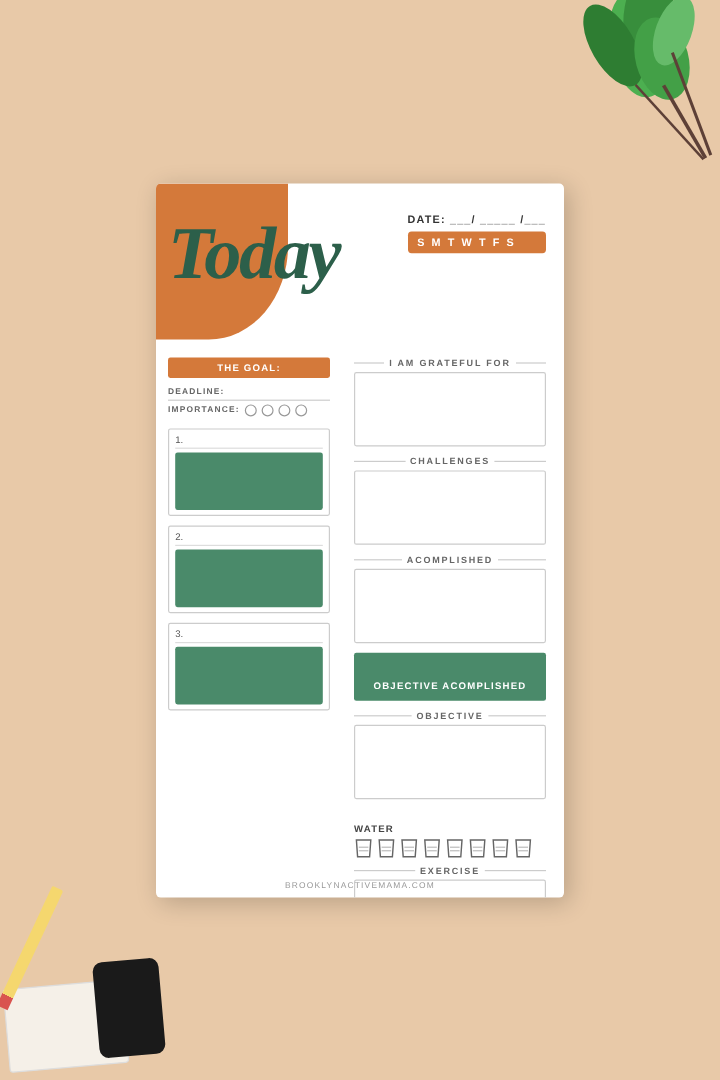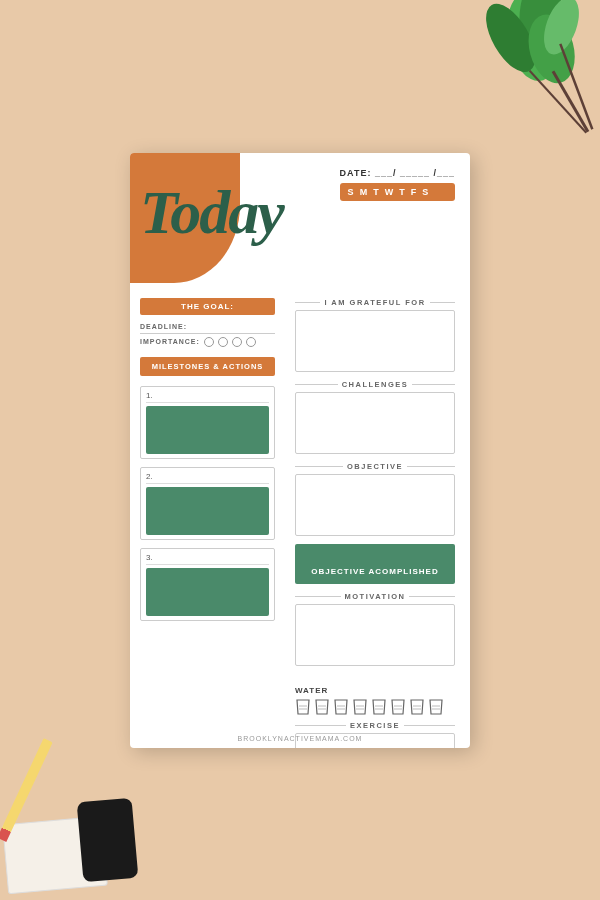--- a/index.html
+++ b/index.html
@@ -88,21 +88,21 @@
       font-weight: bold;
       color: #2C5F4A;
       z-index: 2;
       line-height: 1;
       letter-spacing: -2px;
     }
 
     
     .header-right {
       position: absolute;
-      top: 15px;
+      top: 25px;
       right: 15px;
       text-align: center;
       z-index: 2;
     }
 
     .date-line {
       font-size: 9px;
       font-weight: bold;
       color: #333;
       letter-spacing: 1px;
@@ -356,21 +356,20 @@
   <div class="left-col">
     <div class="goal-bar">THE GOAL:</div>
     <div class="field-label">DEADLINE:</div>
     <div class="importance-row">
       <span>IMPORTANCE:</span>
       <span class="importance-circle"></span>
       <span class="importance-circle"></span>
       <span class="importance-circle"></span>
       <span class="importance-circle"></span>
     </div>
-    <div class="milestones-bar">MILESTONES &amp; ACTIONS</div>
 
     <div class="milestone-item">
       <div class="milestone-num">1.</div>
       <div class="milestone-lines"></div>
     </div>
 
     <div class="milestone-item">
       <div class="milestone-num">2.</div>
       <div class="milestone-lines"></div>
     </div>
@@ -382,28 +381,28 @@
   </div>
 
   <div class="right-col">
 
     <div class="section-label">I AM GRATEFUL FOR</div>
     <div class="section-box"></div>
 
     <div class="section-label">CHALLENGES</div>
     <div class="section-box"></div>
 
-    <div class="section-label">OBJECTIVE</div>
+    <div class="section-label">ACOMPLISHED</div>
     <div class="section-box"></div>
 
     <div class="objective-box">
       <div class="objective-text">OBJECTIVE ACOMPLISHED</div>
     </div>
 
-    <div class="section-label">MOTIVATION</div>
+    <div class="section-label">OBJECTIVE</div>
     <div class="section-box"></div>
 
     <div class="water-section">
       <div class="water-label">WATER</div>
       <div class="water-cups">
 
         <svg class="water-cup" viewBox="0 0 16 18" xmlns="http://www.w3.org/2000/svg">
           <path d="M2,2 L3,16 L13,16 L14,2 Z" fill="none" stroke="#666" stroke-width="1.2"></path>
           <line x1="4" y1="8" x2="12" y2="8" stroke="#aaa" stroke-width="0.8"></line>
           <line x1="4" y1="11" x2="12" y2="11" stroke="#aaa" stroke-width="0.8"></line>

